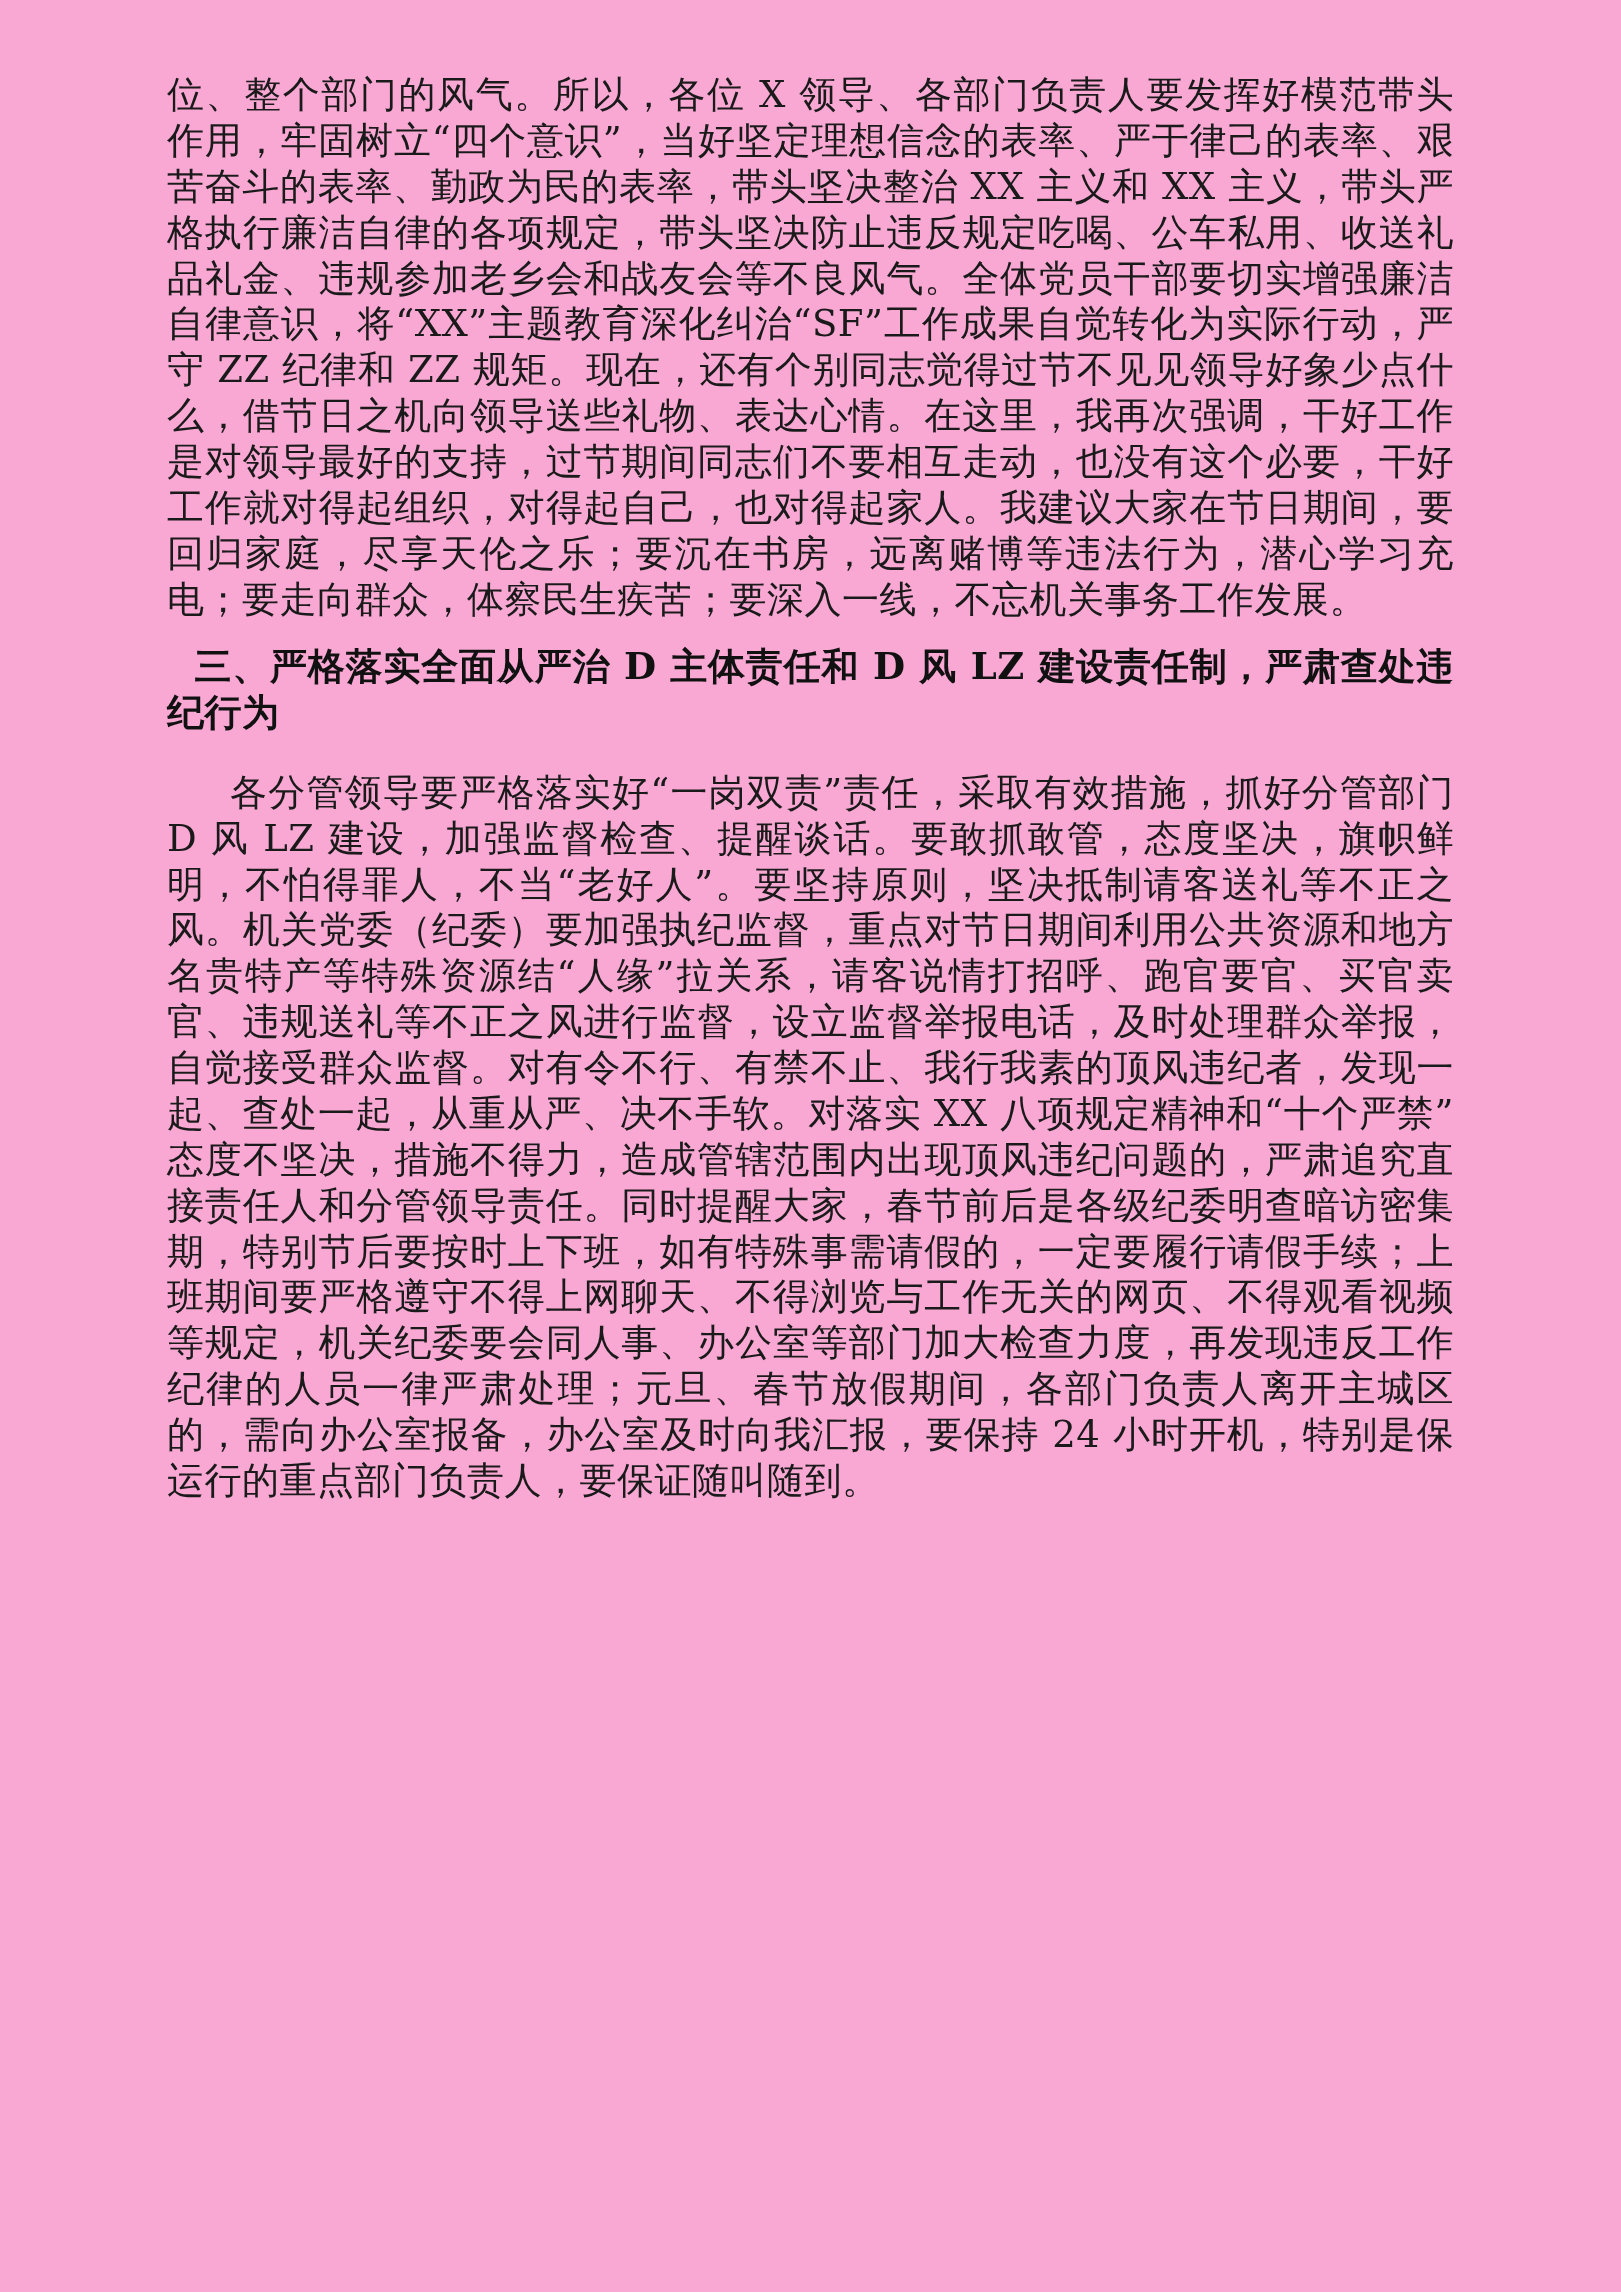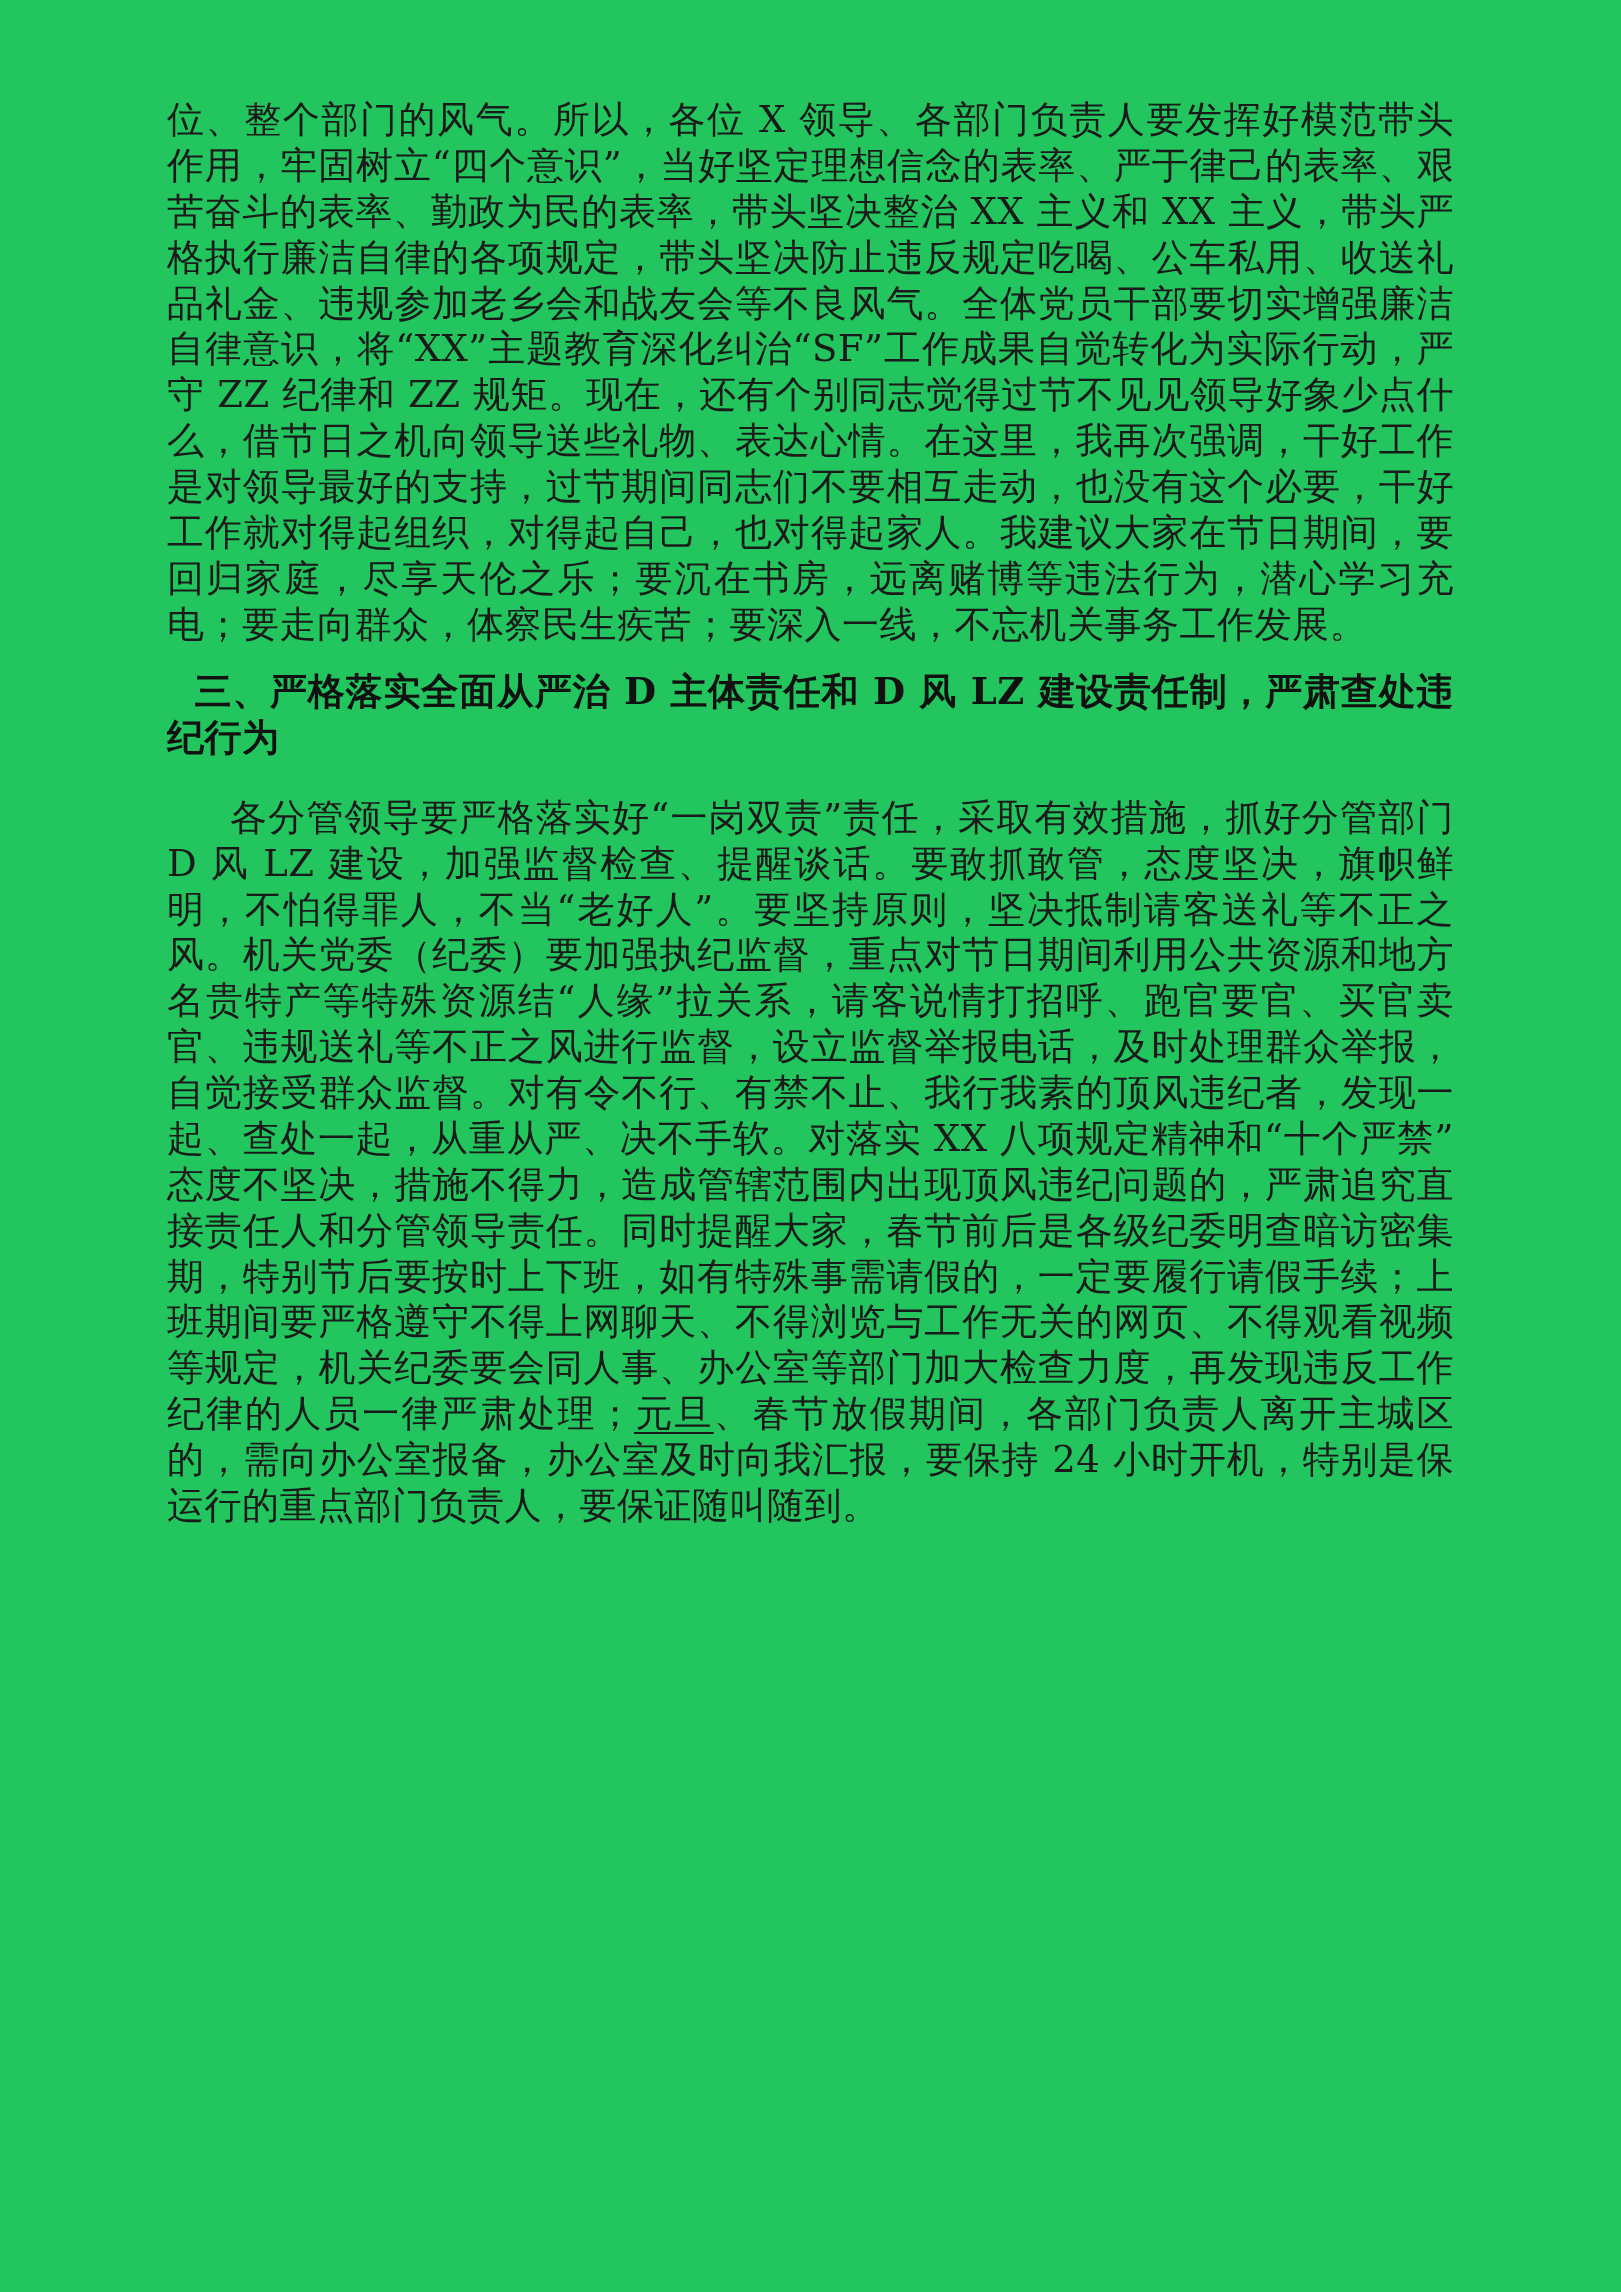--- a/index.html
+++ b/index.html
@@ -5,22 +5,22 @@
   * { margin: 0; padding: 0; box-sizing: border-box; }
   html, body {
     background: #ffffff;
     font-family: "DejaVu Serif", "Liberation Serif", serif;
   }
   .page {
     position: relative;
     width: 1621px;
     height: 2293px;
     margin: 0 auto;
-    background: #22c55e;
-    padding: 97px 167px 59px 167px;
+    background: #f9a8d4;
+    padding: 72px 167px 59px 167px;
     color: #1a1a1a;
   }
   .body-text {
     font-size: 37px;
     line-height: 1.24;
     text-align: justify;
     letter-spacing: 0.5px;
     color: #1a1a1a;
   }
   .body-text.indent {
@@ -31,21 +31,20 @@
     font-weight: bold;
     line-height: 1.24;
     text-align: justify;
     letter-spacing: 0.5px;
     text-indent: 27.4px;
     margin-top: 21.6px;
     margin-bottom: 34px;
     color: #111111;
   }
   .underlined {
-    text-decoration: underline;
     text-underline-offset: 5.9px;
     text-decoration-thickness: 2px;
   }
 </style>
 </head>
 <body>
 
 <div class="page">
 
   <p class="body-text">位、整个部门的风气。所以，各位 X 领导、各部门负责人要发挥好模范带头作用，牢固树立“四个意识”，当好坚定理想信念的表率、严于律己的表率、艰苦奋斗的表率、勤政为民的表率，带头坚决整治 XX 主义和 XX 主义，带头严格执行廉洁自律的各项规定，带头坚决防止违反规定吃喝、公车私用、收送礼品礼金、违规参加老乡会和战友会等不良风气。全体党员干部要切实增强廉洁自律意识，将“XX”主题教育深化纠治“SF”工作成果自觉转化为实际行动，严守 ZZ 纪律和 ZZ 规矩。现在，还有个别同志觉得过节不见见领导好象少点什么，借节日之机向领导送些礼物、表达心情。在这里，我再次强调，干好工作是对领导最好的支持，过节期间同志们不要相互走动，也没有这个必要，干好工作就对得起组织，对得起自己，也对得起家人。我建议大家在节日期间，要回归家庭，尽享天伦之乐；要沉在书房，远离赌博等违法行为，潜心学习充电；要走向群众，体察民生疾苦；要深入一线，不忘机关事务工作发展。</p>

